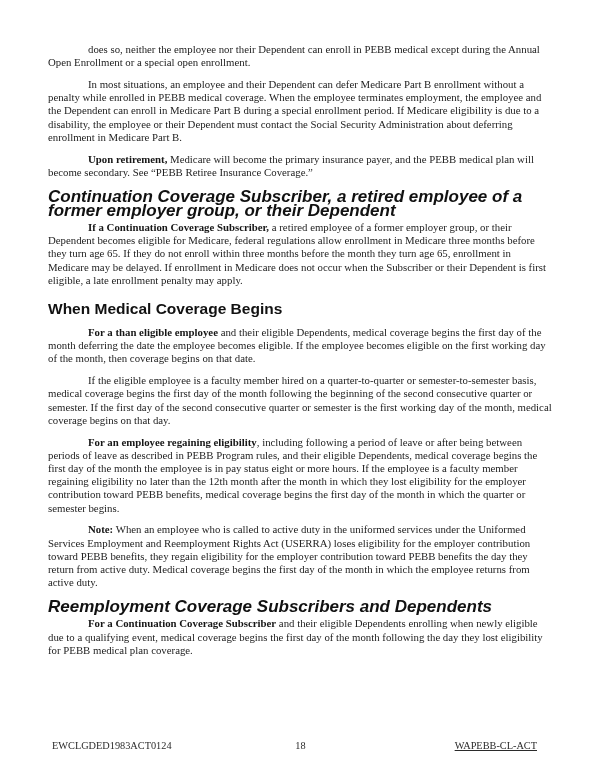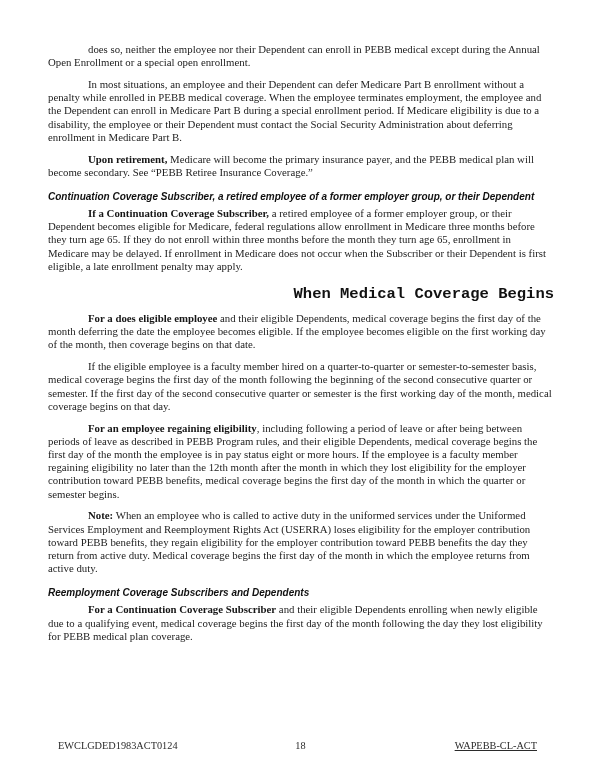--- a/index.html
+++ b/index.html
@@ -28,51 +28,50 @@
   p.body {
     margin: 0 0 8.6px 0;
     text-align: left;
   }
   p.body strong {
     font-weight: bold;
     color: #161616;
     margin-left: 40px;
   }
   h1.doc-h1 {
-    font-family: Liberation Mono, monospace;
+    font-family: Liberation Sans, sans-serif;
     font-size: 15.5px;
     line-height: 17px;
     font-weight: bold;
     font-style: normal;
     color: #111111;
     margin: 13px 0 9px 0;
-    text-align: right;
   }
   h2.doc-h2 {
     font-family: "Liberation Sans", sans-serif;
-    font-size: 10px;
+    font-size: 17px;
     line-height: 14px;
     font-weight: bold;
     font-style: italic;
     color: #111111;
     margin: 11px 0 3px 0;
   }
   .footer {
     position: absolute;
     left: 48px;
     right: 47px;
     bottom: 23px;
     height: 13px;
     font-family: "Liberation Serif", serif;
     font-size: 10.3px;
     color: #2b2b2b;
   }
   .footer .f-left {
     position: absolute;
-    left: 10px;
+    left: 4px;
     top: 0;
   }
   .footer .f-center {
     position: absolute;
     left: 50%;
     transform: translateX(-50%);
     top: 0;
   }
   .footer .f-right {
     position: absolute;
@@ -93,21 +92,21 @@
 
     <p class="body"><strong>Upon retirement,</strong><span> Medicare will become the primary insurance payer, and the PEBB medical plan will become secondary. See “PEBB Retiree Insurance Coverage.”</span></p>
 
     <h2 class="doc-h2">Continuation Coverage Subscriber, a retired employee of a former employer group, or their Dependent</h2>
 
     <p class="body"><strong>If a Continuation Coverage Subscriber,</strong><span> a retired employee of a former employer group, or their Dependent becomes eligible for Medicare, federal regulations allow enrollment in Medicare three months before they turn age 65. If they do not enroll within three months before the month they turn age 65, enrollment in Medicare may be delayed. If enrollment in Medicare does not occur when the Subscriber or their Dependent is first eligible, a late enrollment penalty may apply.</span></p>
 
     <h1 class="doc-h1">When Medical Coverage Begins</h1>
 
 
-    <p class="body"><strong>For a does eligible employee</strong><span> and their eligible Dependents, medical coverage begins the first day of the month deferring the date the employee becomes eligible. If the employee becomes eligible on the first working day of the month, then coverage begins on that date.</span></p>
+    <p class="body"><strong>For a than eligible employee</strong><span> and their eligible Dependents, medical coverage begins the first day of the month deferring the date the employee becomes eligible. If the employee becomes eligible on the first working day of the month, then coverage begins on that date.</span></p>
 
     <p class="body"><strong></strong><span>If the eligible employee is a faculty member hired on a quarter-to-quarter or semester-to-semester basis, medical coverage begins the first day of the month following the beginning of the second consecutive quarter or semester. If the first day of the second consecutive quarter or semester is the first working day of the month, medical coverage begins on that day.</span></p>
 
     <p class="body"><strong>For an employee regaining eligibility</strong><span>, including following a period of leave or after being between periods of leave as described in PEBB Program rules, and their eligible Dependents, medical coverage begins the first day of the month the employee is in pay status eight or more hours. If the employee is a faculty member regaining eligibility no later than the 12th month after the month in which they lost eligibility for the employer contribution toward PEBB benefits, medical coverage begins the first day of the month in which the quarter or semester begins.</span></p>
 
     <p class="body"><strong>Note:</strong><span> When an employee who is called to active duty in the uniformed services under the Uniformed Services Employment and Reemployment Rights Act (USERRA) loses eligibility for the employer contribution toward PEBB benefits, they regain eligibility for the employer contribution toward PEBB benefits the day they return from active duty. Medical coverage begins the first day of the month in which the employee returns from active duty.</span></p>
 
     <h2 class="doc-h2">Reemployment Coverage Subscribers and Dependents</h2>
 
     <p class="body"><strong>For a Continuation Coverage Subscriber</strong><span> and their eligible Dependents enrolling when newly eligible due to a qualifying event, medical coverage begins the first day of the month following the day they lost eligibility for PEBB medical plan coverage.</span></p>

